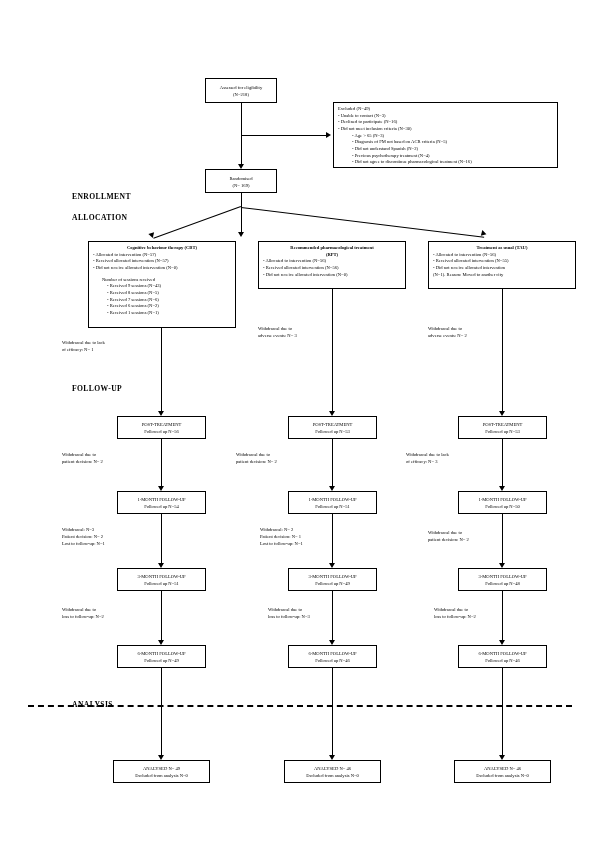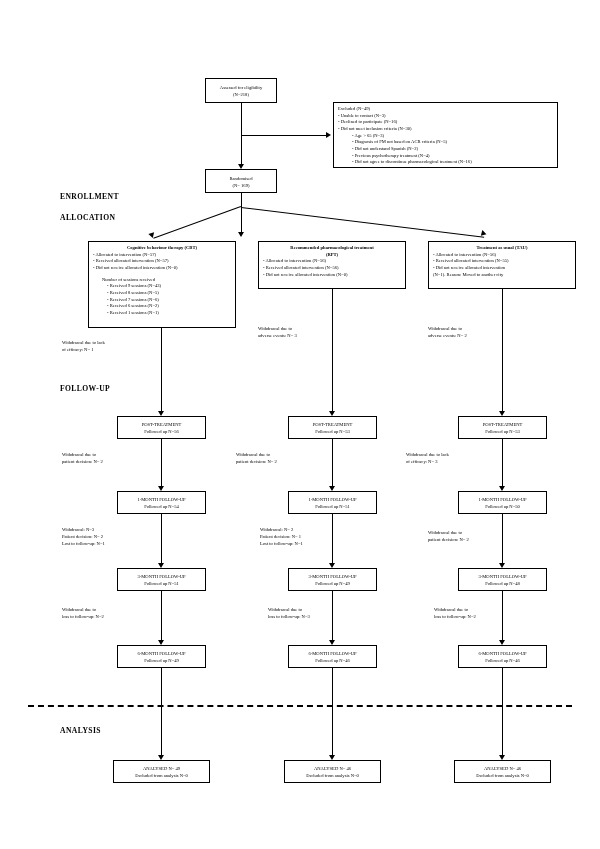--- a/index.html
+++ b/index.html
@@ -38,20 +38,21 @@
     white-space:nowrap;
   }
   .note .ln{ display:block; }
 
   .stage{
     position:absolute;
     font-family:"Liberation Serif", serif;
     font-weight:bold;
     font-size:7.6px;
     letter-spacing:0.4px;
+    margin-left:12px;
   }
 
   
   .vline{
     position:absolute;
     width:1px;
     background:#000;
   }
   .hline{
     position:absolute;
@@ -85,21 +86,21 @@
   }
 </style>
 </head>
 <body>
 
 <div id="page">
 
   <div class="stage" style="left:60px; top:192px;">ENROLLMENT</div>
   <div class="stage" style="left:60px; top:213px;">ALLOCATION</div>
   <div class="stage" style="left:60px; top:384px;">FOLLOW-UP</div>
-  <div class="stage" style="left:60px; top:726px;">ANALYSIS</div>
+  <div class="stage" style="left:60px; top:700px;">ANALYSIS</div>
 
   <div class="box center" style="left:205px; top:78px; width:72px; height:25px; padding-top:6px;">
     <span class="ln">Assessed for eligibility</span>
     <span class="ln">(N=218)</span>
   </div>
 
   <div class="vline" style="left:241px; top:103px; height:62px;"></div>
   <div class="arrow-down" style="left:238px; top:164px;"></div>
 
   <div class="hline" style="left:241px; top:135px; width:87px;"></div>

